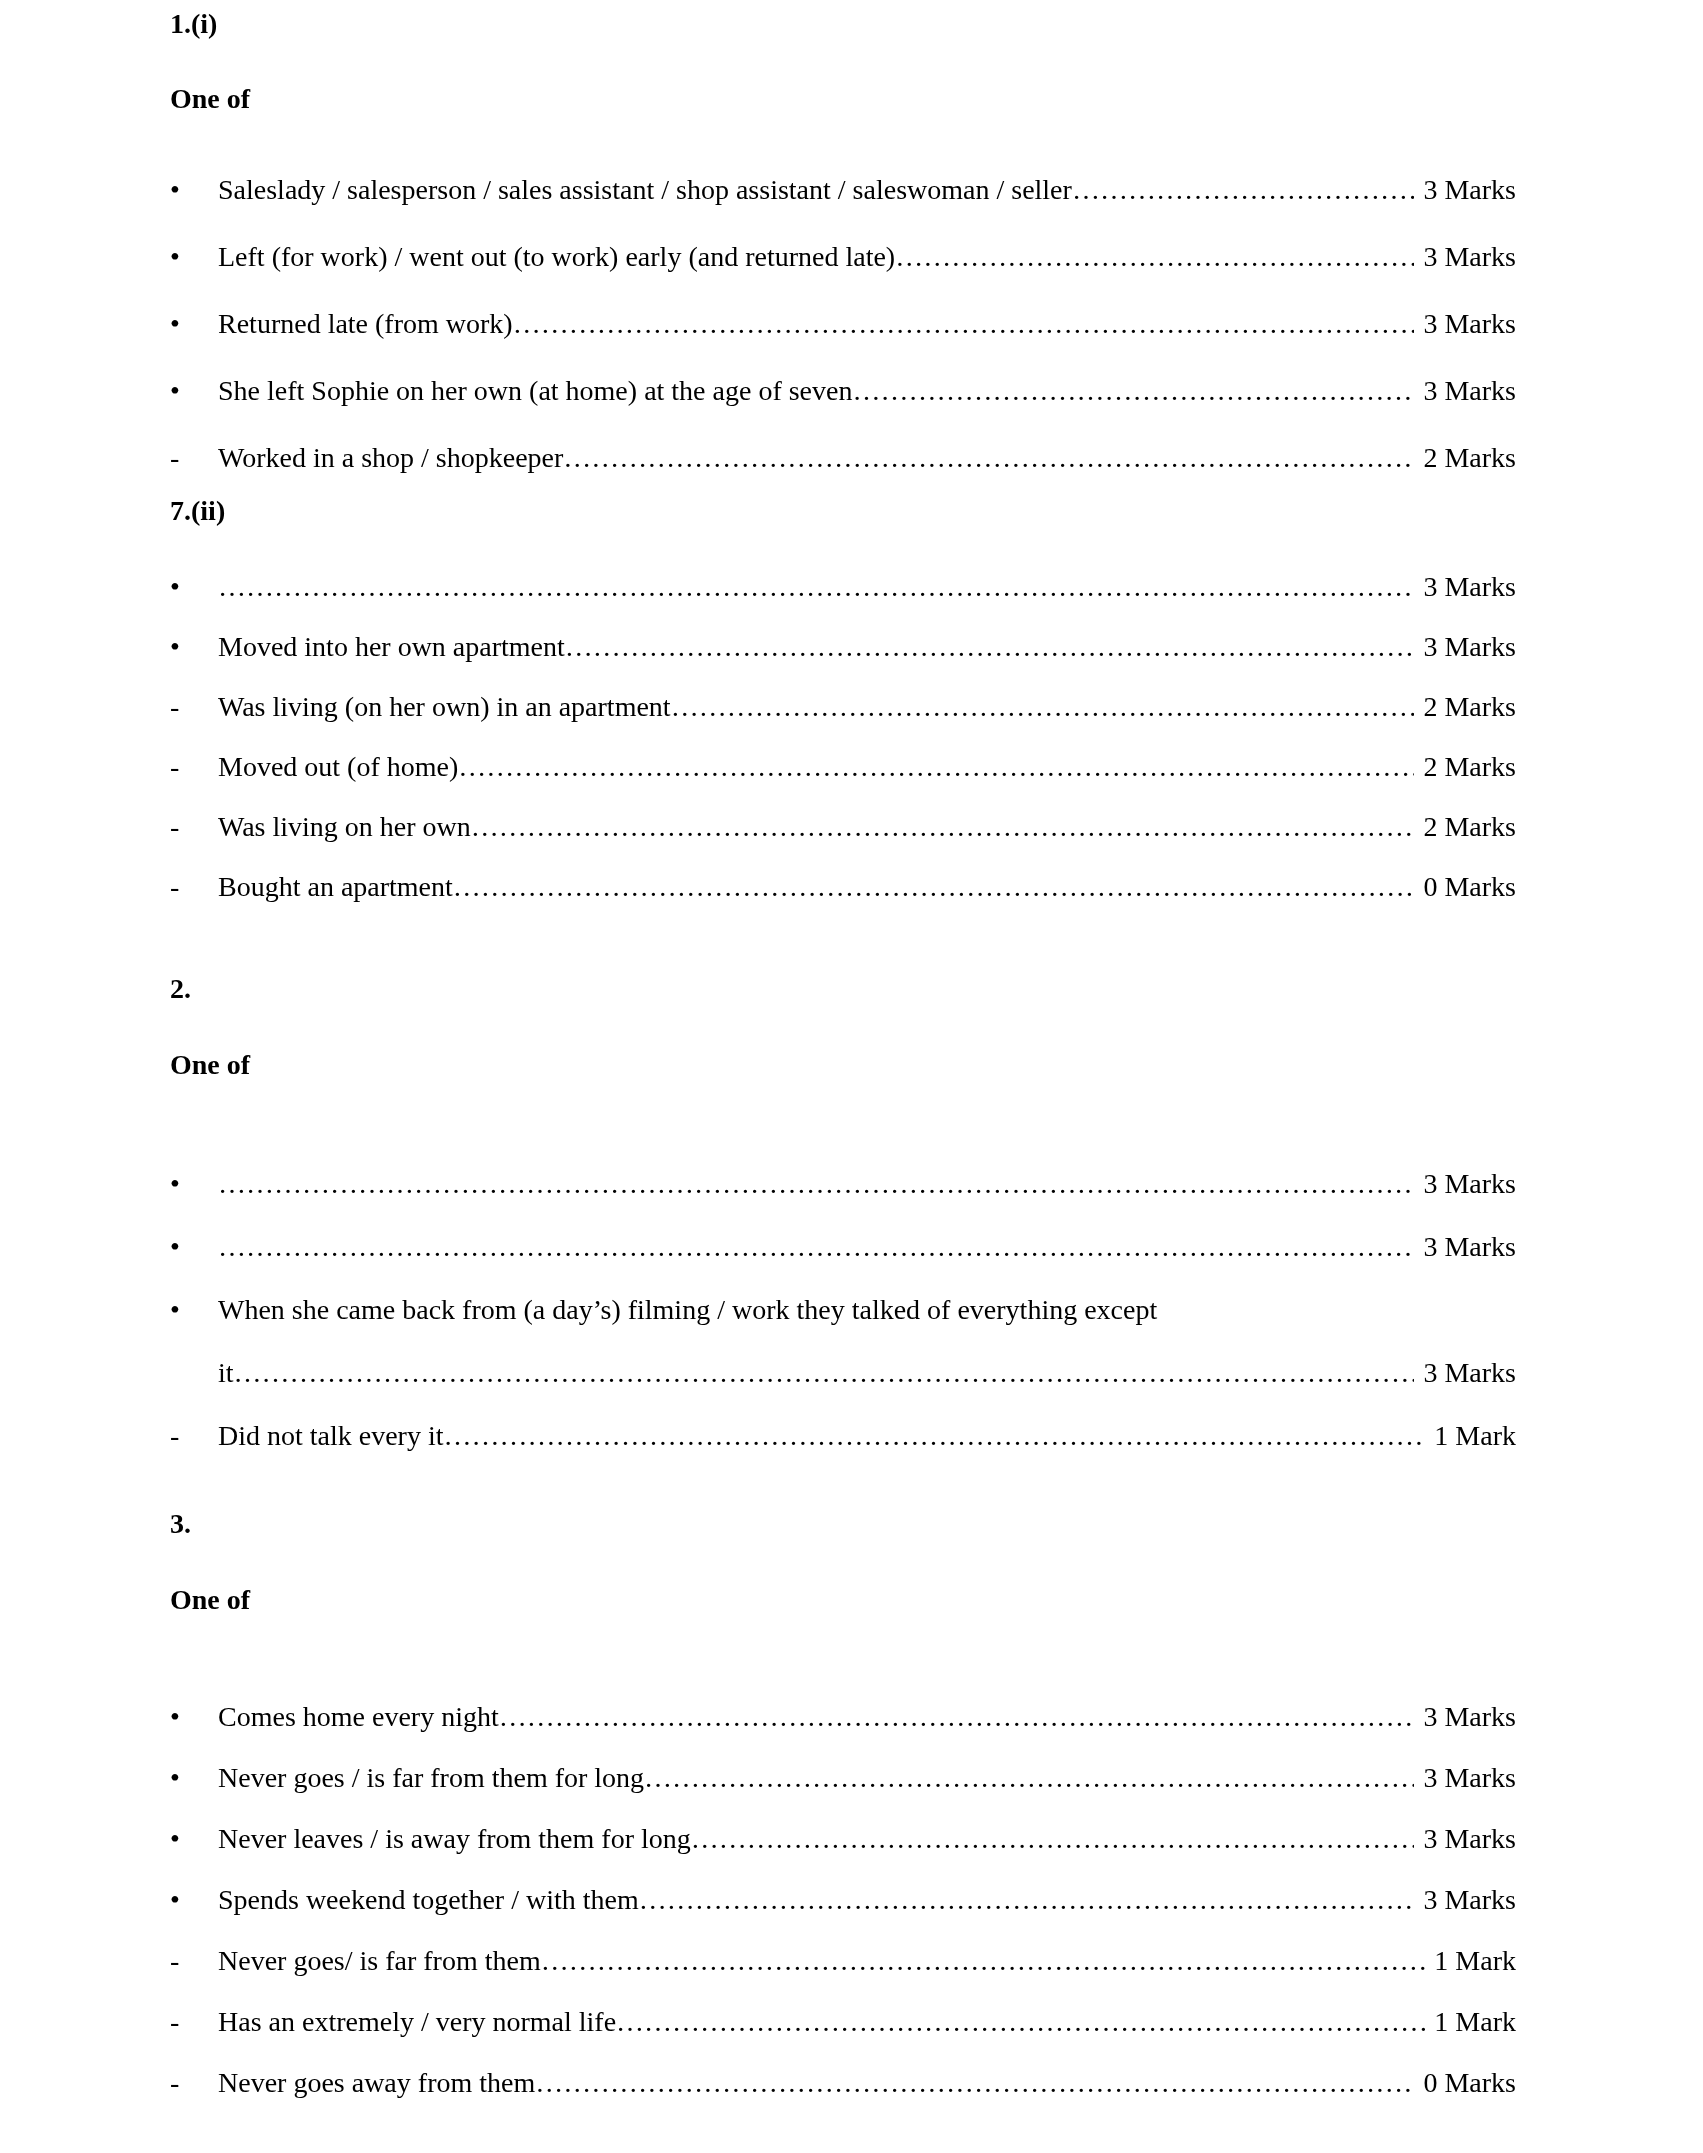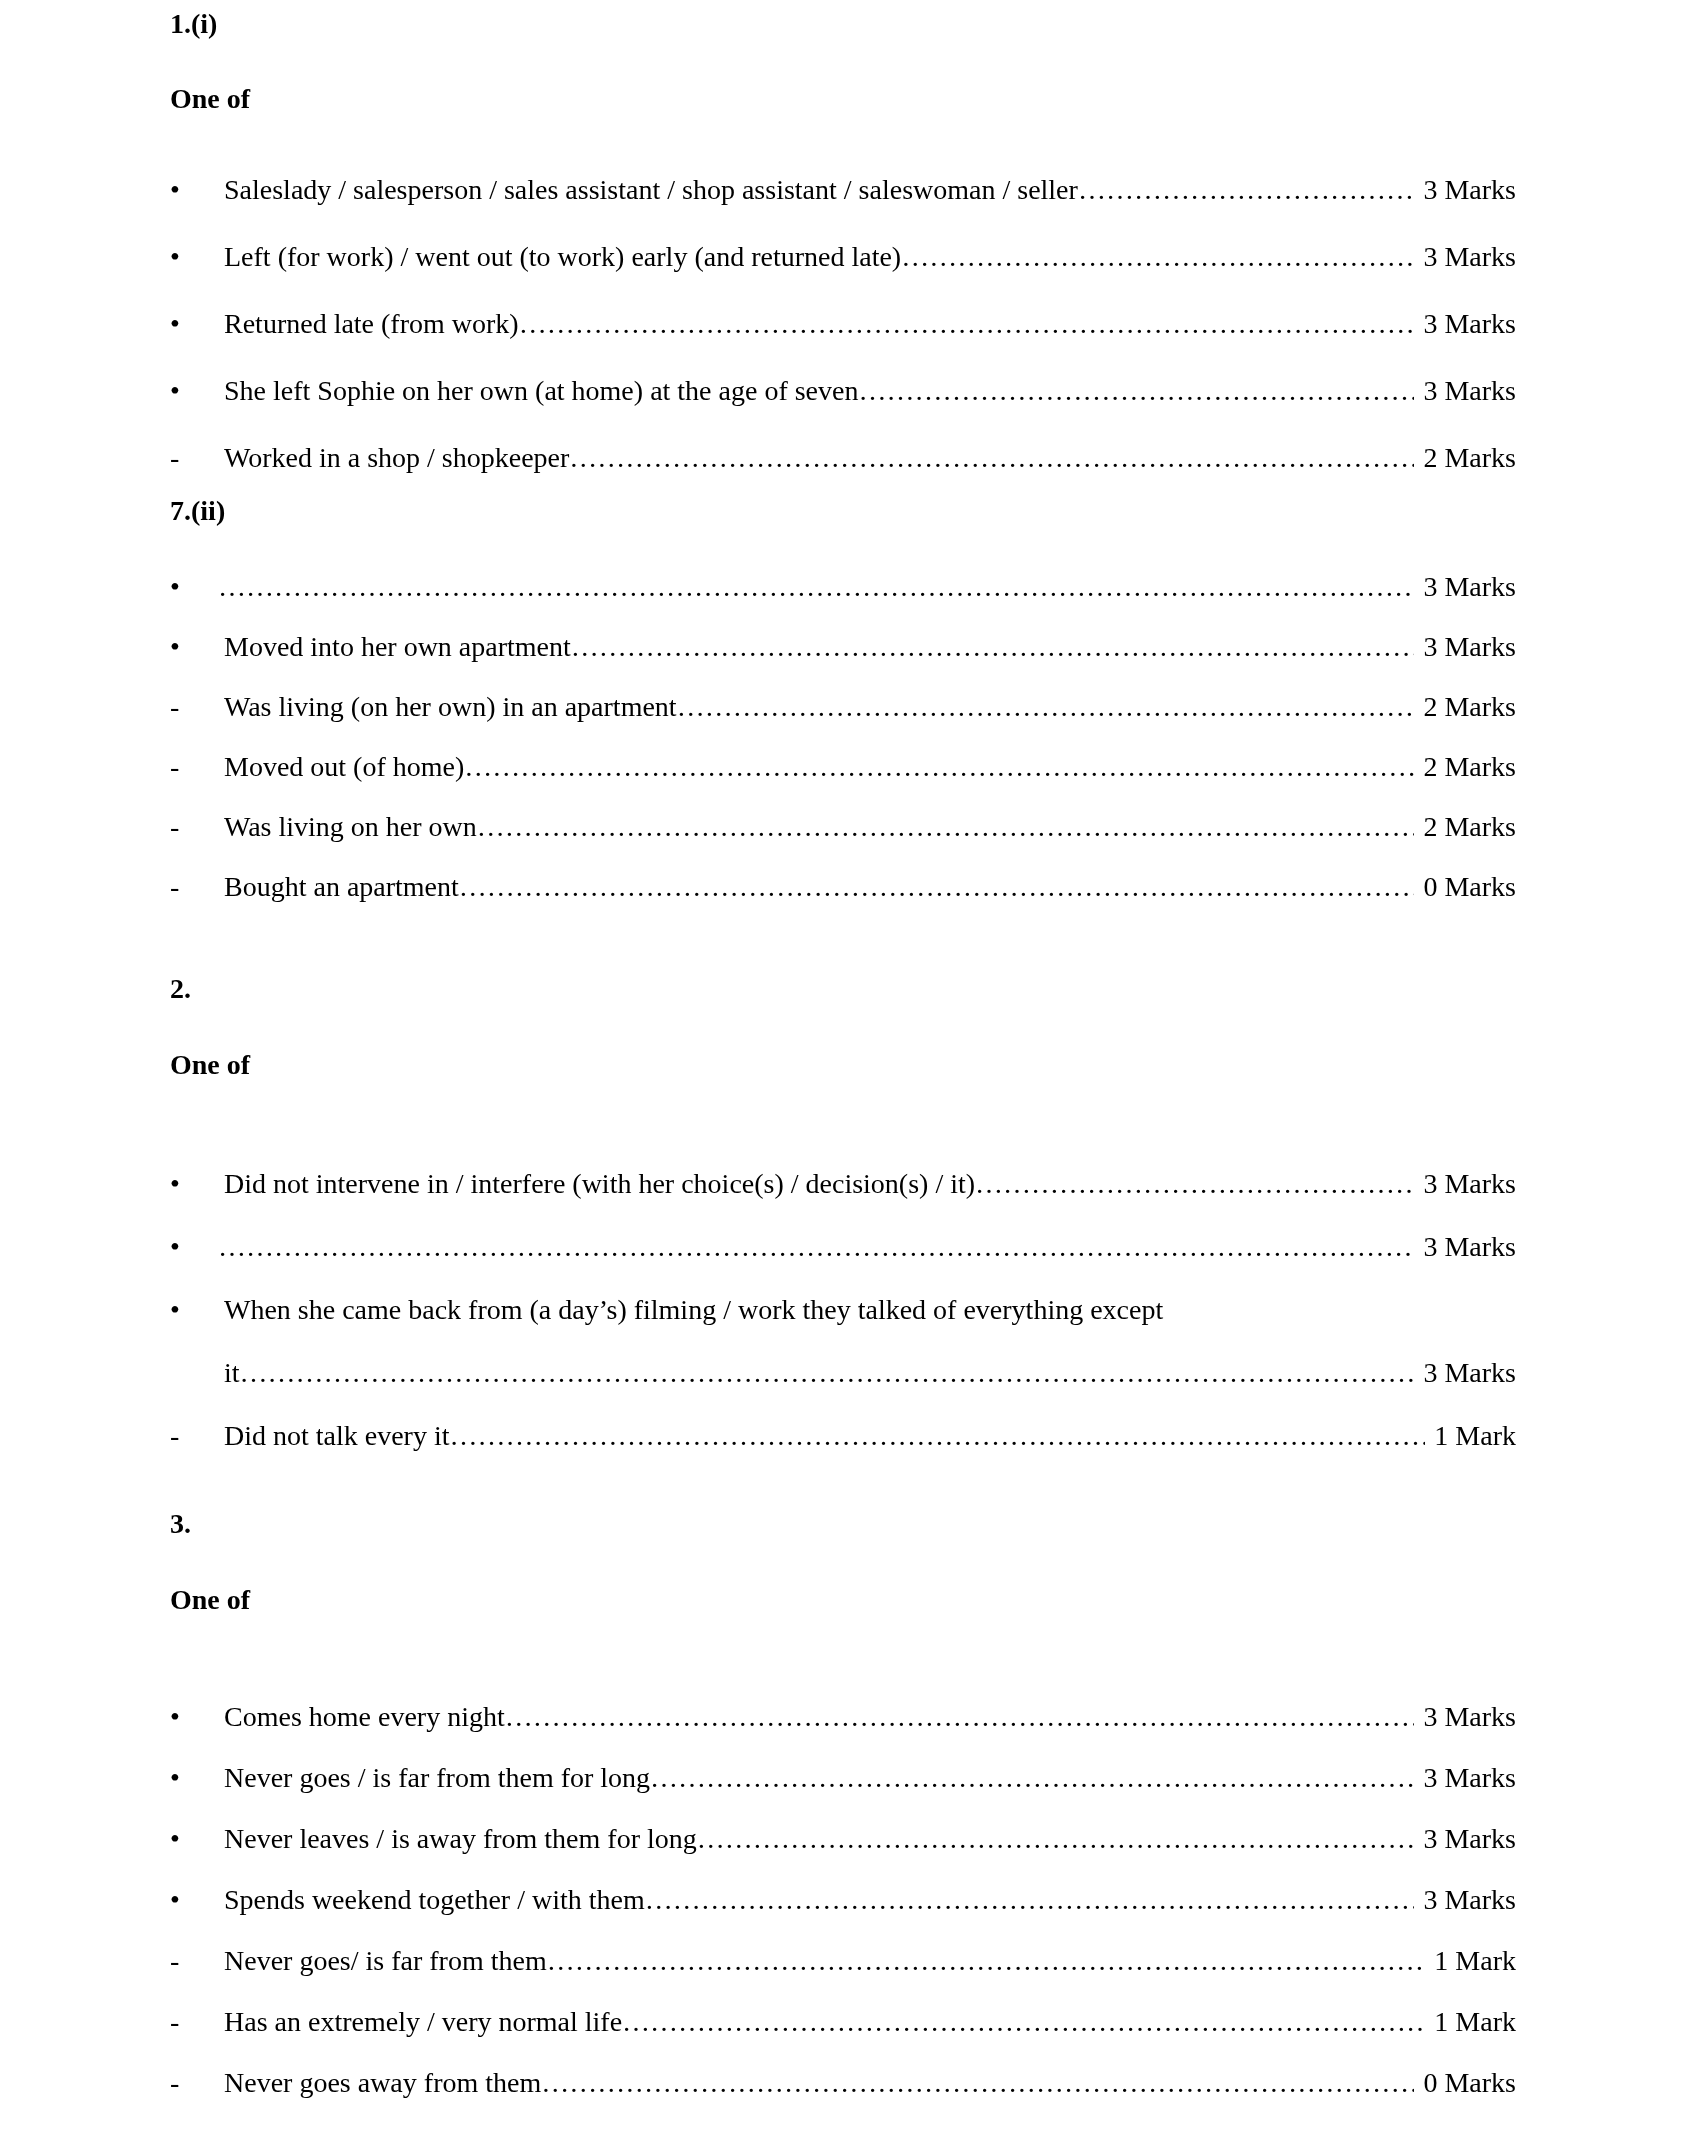--- a/index.html
+++ b/index.html
@@ -19,21 +19,21 @@
   .list-1i  { line-height:67px; margin-top:38px; }
   .list-1ii { line-height:60px; margin-top:27px; }
   .h-2 { margin-top:52px; }
   .h-oneof-2 { margin-top:37px; }
   .list-2 { line-height:63px; margin-top:68px; }
   .h-3 { margin-top:37px; }
   .h-oneof-3 { margin-top:37px; }
   .list-3 { line-height:61px; margin-top:67px; }
   .item { display:flex; align-items:baseline; }
   .marker { flex:0 0 48px; width:48px; }
-  .itext { flex:0 0 auto; white-space:pre;margin-left:6px; }
+  .itext { flex:0 0 auto; white-space:pre; }
   .leader { flex:1 1 0; min-width:0; overflow:hidden; white-space:nowrap; }
   .marks { flex:0 0 auto; padding-left:9.4px; white-space:pre; }
 </style>
 </head>
 <body>
 
 <div class="page">
 
   <div class="heading">1.(i)</div>
   <div class="heading h-oneof-1">One of</div>
@@ -110,21 +110,20 @@
       <span class="marks">0 Marks</span>
     </li>
   </ul>
 
   <div class="heading h-2">2.</div>
   <div class="heading h-oneof-2">One of</div>
 
   <ul class="list list-2">
     <li class="item">
       <span class="marker">•</span>
-      <span class="itext">Did not intervene in / interfere (with her choice(s) / decision(s) / it)</span>
       <span class="leader">………………………………………………………………………………………………………………………………</span>
       <span class="marks">3 Marks</span>
     </li>
     <li class="item">
       <span class="marker">•</span>
       <span class="leader">………………………………………………………………………………………………………………………………</span>
       <span class="marks">3 Marks</span>
     </li>
     <li class="item">
       <span class="marker">•</span>

